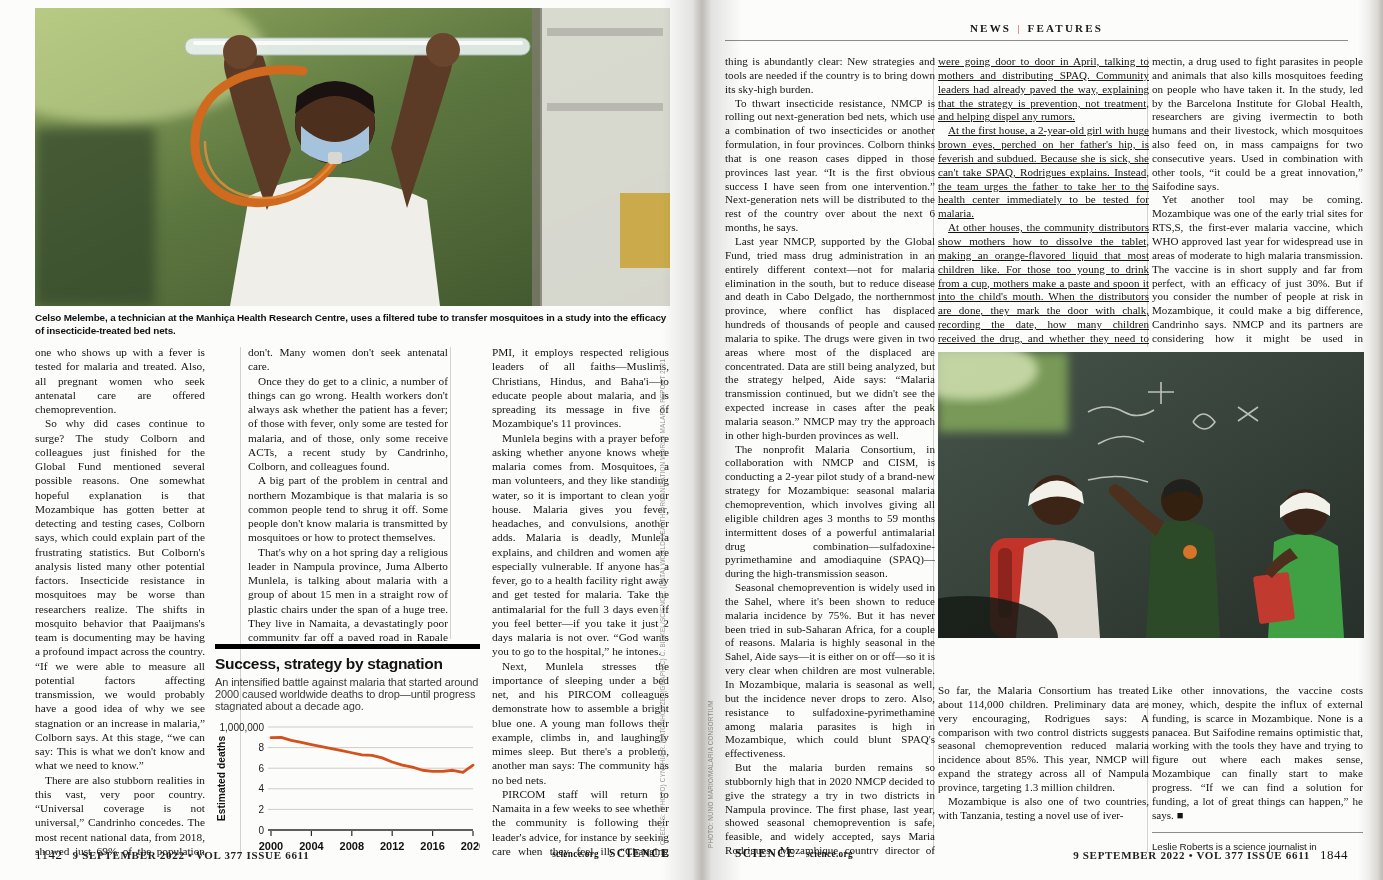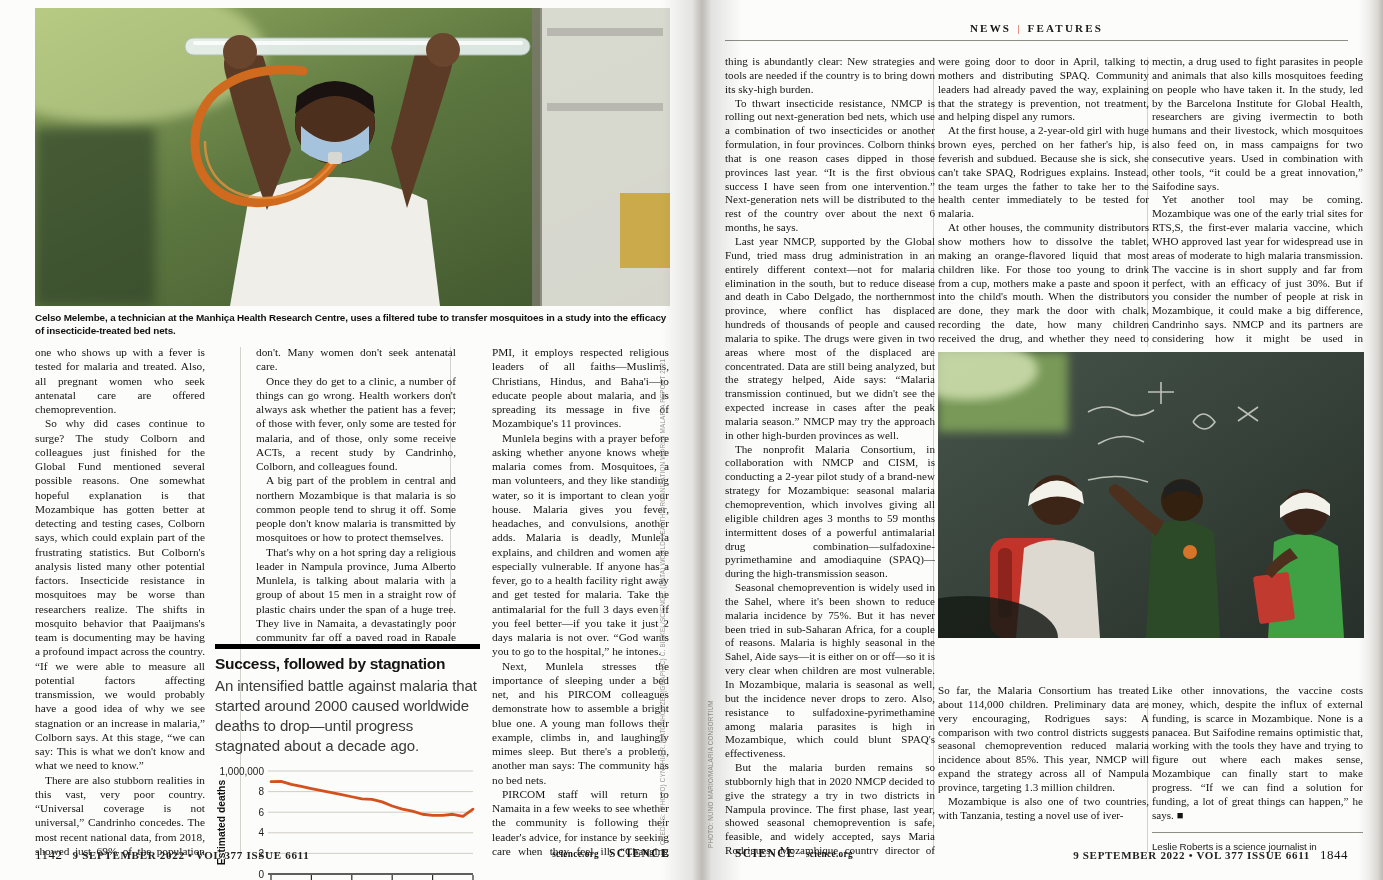--- a/index.html
+++ b/index.html
@@ -33,21 +33,21 @@
   .issue{font-size:11px;font-weight:bold;letter-spacing:.7px;color:#222;}
   .brand{font-size:11.5px;font-weight:bold;letter-spacing:1.4px;}
   .site{font-size:9.3px;font-weight:bold;letter-spacing:.3px;}
   .footer-row{position:absolute;display:flex;align-items:baseline;gap:10px;}
 
   
   #chartbox{left:215px;top:644px;width:265px;}
   #chart-bar{width:265px;height:5px;background:#000;}
   #chart-title{font-family:"Liberation Sans",sans-serif;font-weight:bold;font-size:15.5px;
                letter-spacing:-0.3px;margin:6px 0 3px 0;}
-  #chart-sub{font-family:"Liberation Sans",sans-serif;font-size:15px;line-height:20px;color:#3a3a38;
+  #chart-sub{font-family:"Liberation Sans",sans-serif;font-size:11px;line-height:12px;color:#3a3a38;
              letter-spacing:-0.1px;margin:0 0 6px 0;}
   .ticklab{font-family:"Liberation Sans",sans-serif;font-size:10px;fill:#1c1c1c;}
   .xlab{font-family:"Liberation Sans",sans-serif;font-size:11px;font-weight:bold;fill:#111;}
   .ylab-axis{font-family:"Liberation Sans",sans-serif;font-size:10.3px;font-weight:bold;fill:#111;}
 
   
   .vcred{position:absolute;writing-mode:vertical-rl;transform:rotate(180deg);
          font-family:"Liberation Sans",sans-serif;font-size:6.3px;letter-spacing:.2px;color:#9a9892;}
 
   
@@ -117,21 +117,21 @@
 
     <div class="col col-l" style="left:35px;top:345px;width:200px;height:516px;">
       <div class="floatR"></div>
       <div>
           <p class="para">one who shows up with a fever is tested for malaria and treated. Also, all pregnant women who seek antenatal care are offered chemoprevention.</p>
           <p class="para">So why did cases continue to surge? The study Colborn and colleagues just finished for the Global Fund mentioned several possible reasons. One somewhat hopeful explanation is that Mozambique has gotten better at detecting and testing cases, Colborn says, which could explain part of the frustrating statistics. But Colborn's analysis listed many other potential factors. Insecticide resistance in mosquitoes may be worse than researchers realize. The shifts in mosquito behavior that Paaijmans's team is documenting may be having a profound impact across the country. “If we were able to measure all potential factors affecting transmission, we would probably have a good idea of why we see stagnation or an increase in malaria,” Colborn says. At this stage, “we can say: This is what we don't know and what we need to know.”</p>
           <p class="para">There are also stubborn realities in this vast, very poor country. “Universal coverage is not universal,” Candrinho concedes. The most recent national data, from 2018, showed just 69% of the population had access to a bed net, despite campaigns to distribute 16 million to 17 million nets across the country every 2.5 years, about the life span of a net. Across central and northern Mozambique, there are often no community health workers. People have to walk 2 to 3 hours to get to a health facility, and many</p>
         </div>
     </div>
 
-    <div class="col col-l" style="left:256px;top:345px;width:200px;height:296px;">
+    <div class="col col-l" style="left:248px;top:345px;width:200px;height:296px;">
       <div>
           <p class="para">don't. Many women don't seek antenatal care.</p>
           <p class="para">Once they do get to a clinic, a number of things can go wrong. Health workers don't always ask whether the patient has a fever; of those with fever, only some are tested for malaria, and of those, only some receive ACTs, a recent study by Candrinho, Colborn, and colleagues found.</p>
           <p class="para">A big part of the problem in central and northern Mozambique is that malaria is so common people tend to shrug it off. Some people don't know malaria is transmitted by mosquitoes or how to protect themselves.</p>
           <p class="para">That's why on a hot spring day a religious leader in Nampula province, Juma Alberto Munlela, is talking about malaria with a group of about 15 men in a straight row of plastic chairs under the span of a huge tree. They live in Namaita, a devastatingly poor community far off a paved road in Rapale district.</p>
         </div>
     </div>
 
     <div class="col col-l" style="left:455px;top:345px;width:214px;height:516px;">
       <div class="floatL"></div>
@@ -139,21 +139,21 @@
           <p class="para">PMI, it employs respected religious leaders of all faiths—Muslims, Christians, Hindus, and Baha'i—to educate people about malaria, and is spreading its message in five of Mozambique's 11 provinces.</p>
           <p class="para">Munlela begins with a prayer before asking whether anyone knows where malaria comes from. Mosquitoes, a man volunteers, and they like standing water, so it is important to clean your house. Malaria gives you fever, headaches, and convulsions, another adds. Malaria is deadly, Munlela explains, and children and women are especially vulnerable. If anyone has a fever, go to a health facility right away and get tested for malaria. Take the antimalarial for the full 3 days even if you feel better—if you take it just 2 days malaria is not over. “God wants you to go to the hospital,” he intones.</p>
           <p class="para">Next, Munlela stresses the importance of sleeping under a bed net, and his PIRCOM colleagues demonstrate how to assemble a bright blue one. A young man follows their example, climbs in, and laughingly mimes sleep. But there's a problem, another man says: The community has no bed nets.</p>
           <p class="para">PIRCOM staff will return to Namaita in a few weeks to see whether the community is following their leader's advice, for instance by seeking care when they feel ill. “Changing behavior is not something you say today and it happens tomorrow,” says Herminio Rafael Guitutela, PIRCOM's provincial coordinator in Nampula. “It's a process.”</p>
         </div>
 
     </div>
 
     <div class="abs" id="chartbox">
       <div id="chart-bar"></div>
-      <div id="chart-title">Success, followed by stagnation</div>
+      <div id="chart-title">Success, strategy by stagnation</div>
       <p id="chart-sub">An intensified battle against malaria that started around 2000 caused worldwide deaths to drop—until progress stagnated about a decade ago.</p>
       <svg width="265" height="140" id="chart-svg">
           <line x1="53" x2="258" y1="112" y2="112" stroke="#2a2a2a" stroke-width="1.4"></line>
           <text x="49" y="115.5" text-anchor="end" class="ticklab">0</text>
           <line x1="53" x2="258" y1="91.4" y2="91.4" stroke="#c8c7c1" stroke-width="0.9"></line>
           <text x="49" y="94.9" text-anchor="end" class="ticklab">2</text>
           <line x1="53" x2="258" y1="70.8" y2="70.8" stroke="#c8c7c1" stroke-width="0.9"></line>
           <text x="49" y="74.3" text-anchor="end" class="ticklab">4</text>
           <line x1="53" x2="258" y1="50.2" y2="50.2" stroke="#c8c7c1" stroke-width="0.9"></line>
           <text x="49" y="53.7" text-anchor="end" class="ticklab">6</text>
@@ -204,21 +204,21 @@
       <div>
           <p class="para">thing is abundantly clear: New strategies and tools are needed if the country is to bring down its sky-high burden.</p>
           <p class="para">To thwart insecticide resistance, NMCP is rolling out next-generation bed nets, which use a combination of two insecticides or another formulation, in four provinces. Colborn thinks that is one reason cases dipped in those provinces last year. “It is the first obvious success I have seen from one intervention.” Next-generation nets will be distributed to the rest of the country over about the next 6 months, he says.</p>
           <p class="para">Last year NMCP, supported by the Global Fund, tried mass drug administration in an entirely different context—not for malaria elimination in the south, but to reduce disease and death in Cabo Delgado, the northernmost province, where conflict has displaced hundreds of thousands of people and caused malaria to spike. The drugs were given in two areas where most of the displaced are concentrated. Data are still being analyzed, but the strategy helped, Aide says: “Malaria transmission continued, but we didn't see the expected increase in cases after the peak malaria season.” NMCP may try the approach in other high-burden provinces as well.</p>
           <p class="para">The nonprofit Malaria Consortium, in collaboration with NMCP and CISM, is conducting a 2-year pilot study of a brand-new strategy for Mozambique: seasonal malaria chemoprevention, which involves giving all eligible children ages 3 months to 59 months intermittent doses of a powerful antimalarial drug combination—sulfadoxine-pyrimethamine and amodiaquine (SPAQ)—during the high-transmission season.</p>
           <p class="para">Seasonal chemoprevention is widely used in the Sahel, where it's been shown to reduce malaria incidence by 75%. But it has never been tried in sub-Saharan Africa, for a couple of reasons. Malaria is highly seasonal in the Sahel, Aide says—it is either on or off—so it is very clear when children are most vulnerable. In Mozambique, malaria is seasonal as well, but the incidence never drops to zero. Also, resistance to sulfadoxine-pyrimethamine among malaria parasites is high in Mozambique, which could blunt SPAQ's effectiveness.</p>
           <p class="para">But the malaria burden remains so stubbornly high that in 2020 NMCP decided to give the strategy a try in two districts in Nampula province. The first phase, last year, showed seasonal chemoprevention is safe, feasible, and widely accepted, says Maria Rodrigues, Mozambique country director of Malaria Consortium. Now, the collaborators are testing its effectiveness.</p>
         </div>
     </div>
 
-    <div class="col col-r" style="left:236px;top:55px;width:211px;height:294px;">
+    <div class="col col-r" style="left:236px;top:55px;width:211px;height:294px;text-decoration:underline;">
       <div>
           <p class="para">were going door to door in April, talking to mothers and distributing SPAQ. Community leaders had already paved the way, explaining that the strategy is prevention, not treatment, and helping dispel any rumors.</p>
           <p class="para">At the first house, a 2-year-old girl with huge brown eyes, perched on her father's hip, is feverish and subdued. Because she is sick, she can't take SPAQ, Rodrigues explains. Instead, the team urges the father to take her to the health center immediately to be tested for malaria.</p>
           <p class="para">At other houses, the community distributors show mothers how to dissolve the tablet, making an orange-flavored liquid that most children like. For those too young to drink from a cup, mothers make a paste and spoon it into the child's mouth. When the distributors are done, they mark the door with chalk, recording the date, how many children received the drug, and whether they need to come back to catch any they missed. Several days later</p>
         </div>
     </div>
 
     <div class="col col-r" style="left:450px;top:55px;width:211px;height:290px;">
       <div>
           <p class="para">mectin, a drug used to fight parasites in people and animals that also kills mosquitoes feeding on people who have taken it. In the study, led by the Barcelona Institute for Global Health, researchers are giving ivermectin to both humans and their livestock, which mosquitoes also feed on, in mass campaigns for two consecutive years. Used in combination with other tools, “it could be a great innovation,” Saifodine says.</p>

